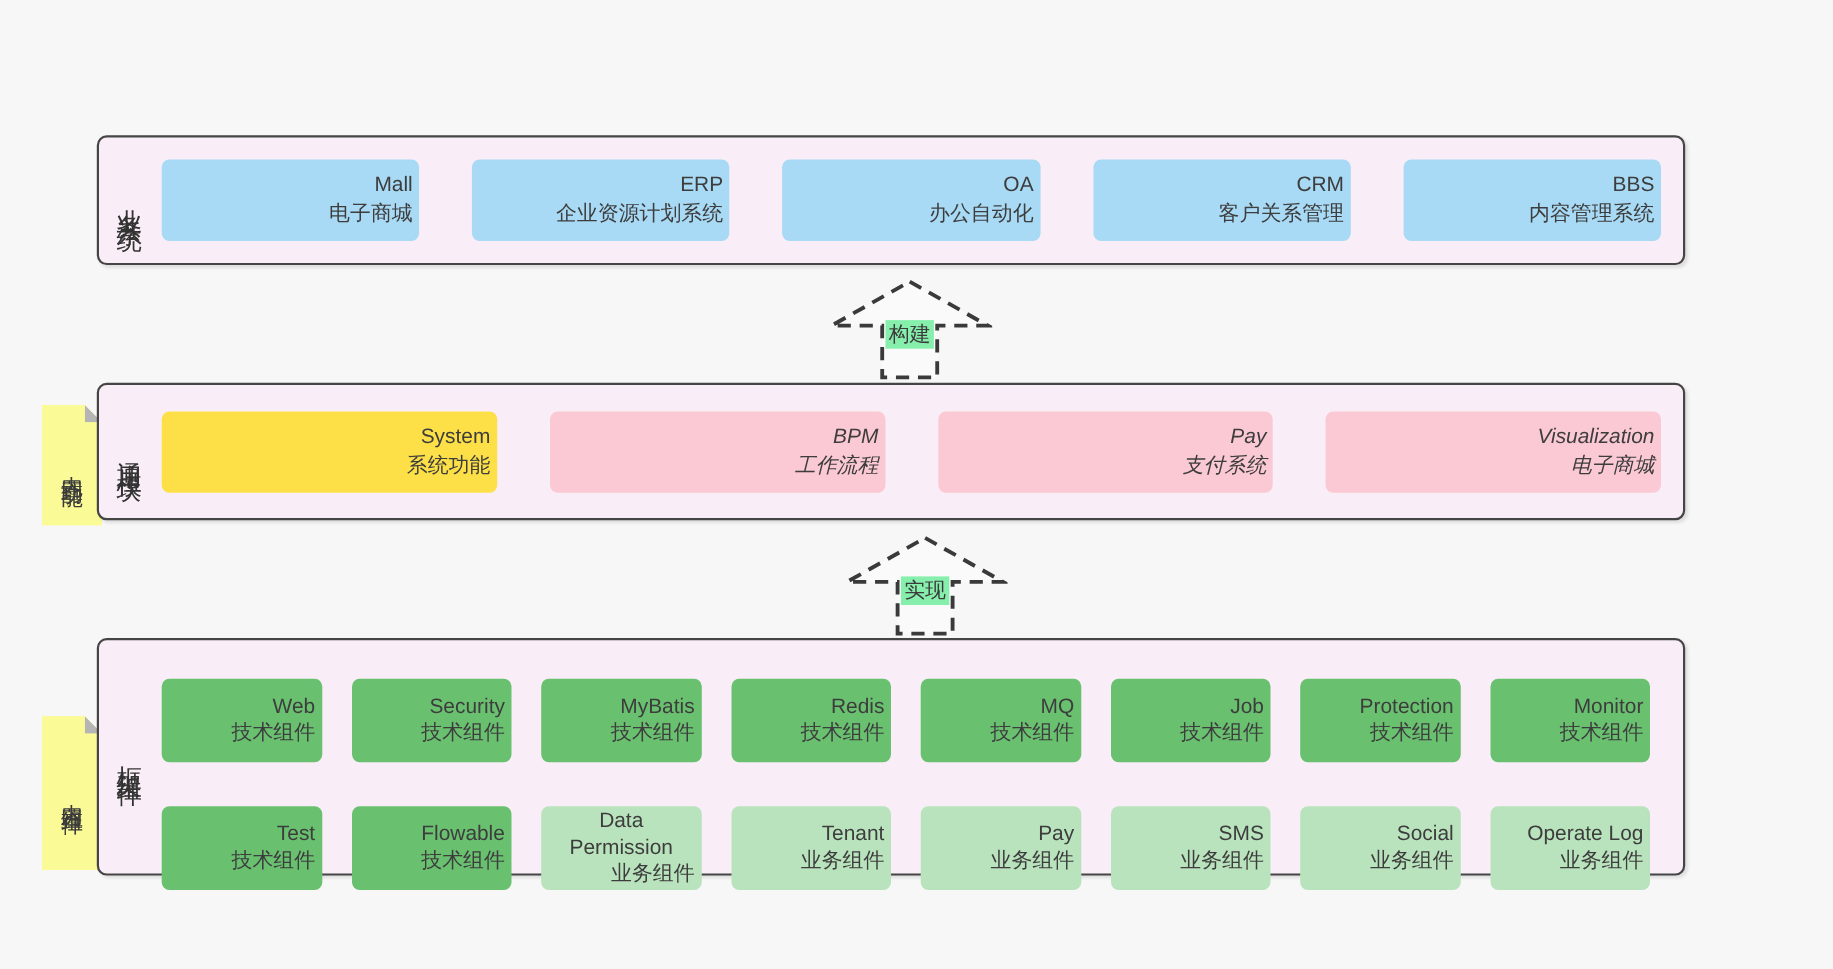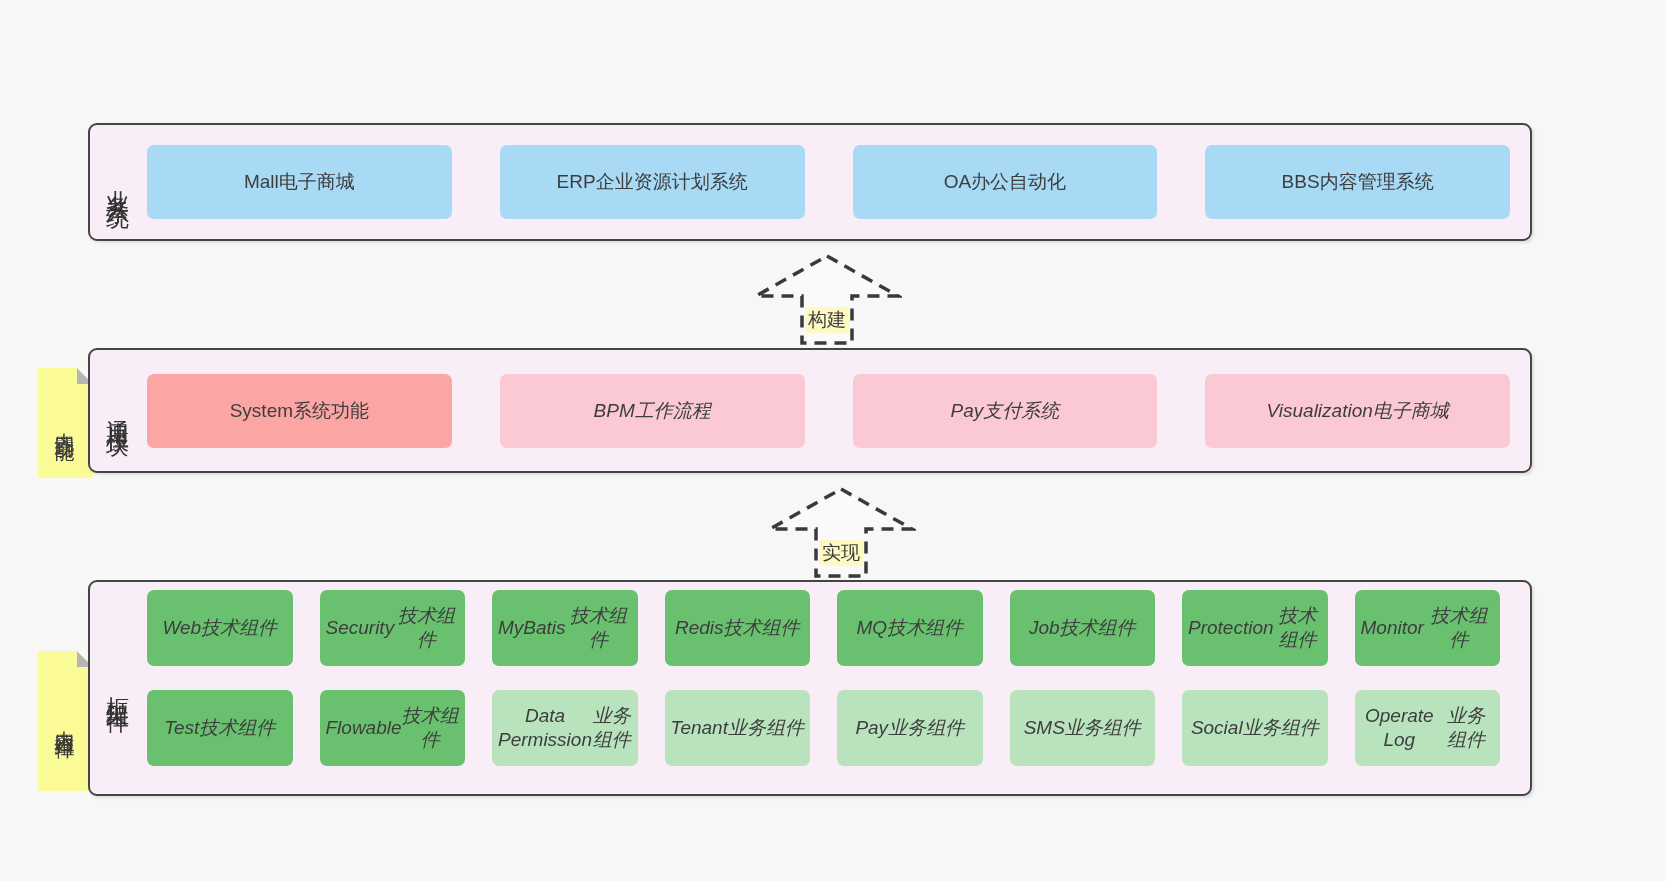--- a/index.html
+++ b/index.html
@@ -23,44 +23,44 @@
     position:absolute;left:13px;top:50%;transform:translateY(-50%);
     writing-mode:vertical-rl;text-orientation:upright;
     font-size:23px;letter-spacing:5px;color:#333;white-space:nowrap;
   }
   
   .boxes{
     position:absolute;left:57px;right:20px;top:50%;transform:translateY(-50%);
     display:flex;gap:48px;
   }
   .rows{
-    position:absolute;left:57px;right:30px;top:8px;
-    display:flex;flex-direction:column;gap:24px;font-style:italic;
+    position:absolute;left:57px;right:30px;top:35px;
+    display:flex;flex-direction:column;gap:40px;
   }
   .row{display:flex;gap:27px;}
   .box{
     flex:1;border-radius:7px;padding:0 6px;box-sizing:border-box;
-    display:flex;flex-direction:row;justify-content:center;align-items:center;
+    display:flex;flex-direction:column;justify-content:center;align-items:flex-end;
     text-align:center;font-size:19px;line-height:26px;color:#3d3d3d;
   }
   .boxes .box{height:74px;}
   .row .box{height:76px;line-height:24px;}
   .blue{background:#a8daf5;}
-  .red{background:#fca5a5;}
+  .red{background:#fde047;}
   .pink{background:#fbc9d4;font-style:italic;}
   .green{background:#69c170;}
   .lgreen{background:#b9e3bd;}
   
   .arrow{position:absolute;width:150px;height:95px;z-index:0;}
   .arrow-1{left:752px;top:252px;}
   .arrow-2{left:766px;top:485px;}
   .arrow svg{position:absolute;left:0;top:0;}
   .arrow-label{
-    position:absolute;left:50%;top:68px;transform:translate(-50%,-50%);
-    background:#fef9c3;padding:0 3px;font-size:19px;color:#3c3c3c;white-space:nowrap;
+    position:absolute;left:50%;top:52px;transform:translate(-50%,-50%);
+    background:#86efac;padding:0 3px;font-size:19px;color:#3c3c3c;white-space:nowrap;
   }
   
   .sticky{
     position:absolute;left:38px;width:55px;background:#fafa96;z-index:0;
     clip-path:polygon(0 0, calc(100% - 16px) 0, 100% 16px, 100% 100%, 0 100%);
   }
   .sticky-1{top:368px;height:110px;}
   .sticky-2{top:651px;height:140px;}
   .fold{
     position:absolute;top:0;right:0;width:16px;height:16px;background:#b5b5b5;
@@ -82,20 +82,24 @@
       <div>Mall</div>
       <div>电子商城</div>
     </div>
     <div class="box blue">
       <div>ERP</div>
       <div>企业资源计划系统</div>
     </div>
     <div class="box blue">
       <div>OA</div>
       <div>办公自动化</div>
+    </div>
+    <div class="box blue">
+      <div>CRM</div>
+      <div>客户关系管理</div>
     </div>
     <div class="box blue">
       <div>BBS</div>
       <div>内容管理系统</div>
     </div>
   </div>
 </div>
 
 <div class="arrow arrow-1">
   <svg width="150" height="95" viewBox="0 0 150 95">

